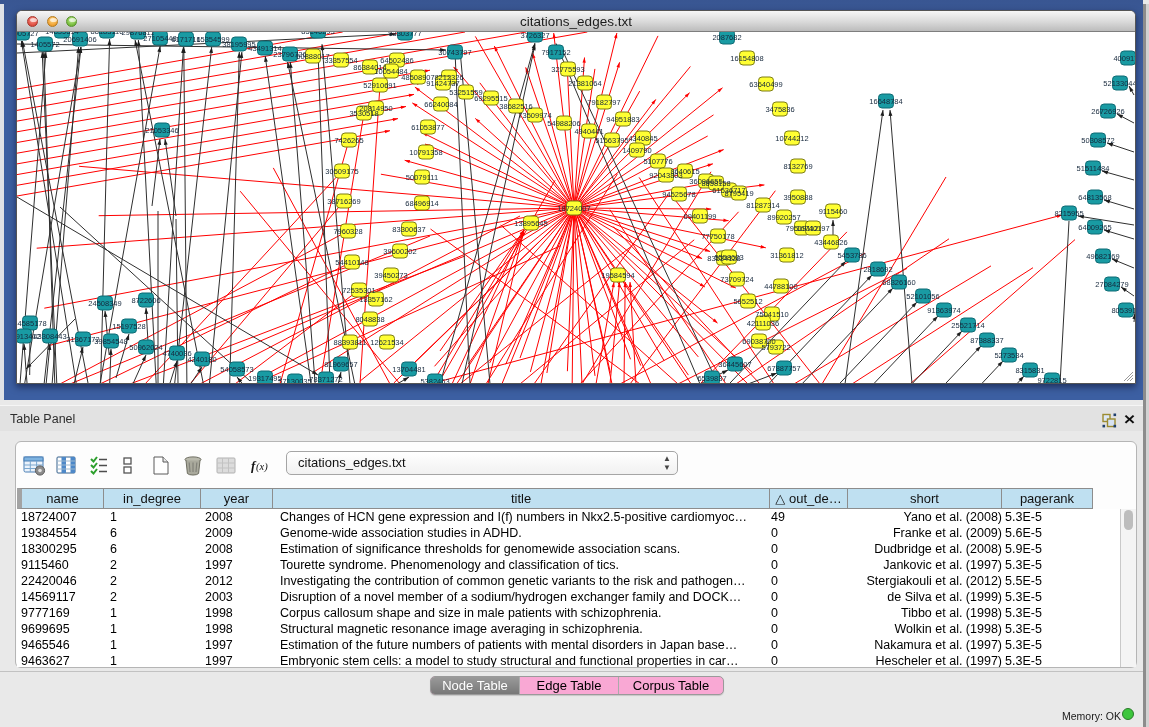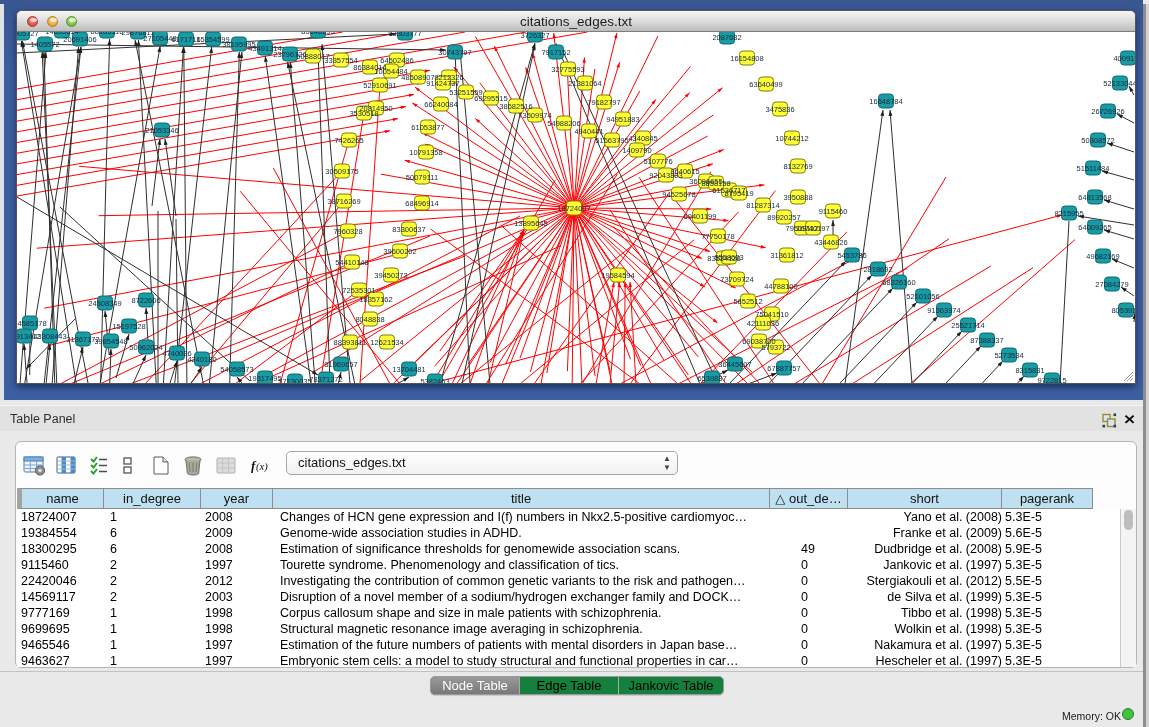--- a/index.html
+++ b/index.html
@@ -53,30 +53,30 @@
 #thead .h5 { left:831px; width:154px; }
 #thead .h6 { left:985px; width:91px; }
 #tbody { position:absolute; left:1px; top:67px; width:1103px; height:158px;
   background:#fff; overflow:hidden; font-size:12.5px; color:#000; }
 .trow { position:relative; height:16px; line-height:16px; white-space:nowrap; }
 .trow span { position:absolute; overflow:hidden; }
 .c0 { left:4px; width:83px; }
 .c1 { left:93px; width:90px; }
 .c2 { left:188px; width:68px; }
 .c3 { left:263px; width:490px; }
-.c4 { left:784px; width:74px;margin-top:32px; }
+.c4 { left:754px; width:74px; }
 .c5 { left:831px; width:154px; text-align:right; }
 .c6 { left:988px; width:88px; }
 #vscroll { position:absolute; left:1104px; top:67px; width:16px; height:158px;
   background:#f4f4f4; border-left:1px solid #c9c9c9; }
 #vthumb { position:absolute; left:3px; top:1px; width:9px; height:20px;
   background:#bdbdbd; border-radius:5px; }
 #divline { position:absolute; left:0; top:271px; width:1143px; height:1px; background:#c2c2c2; }
 #tabs { position:absolute; left:430px; top:276px; width:294px; height:19px;
-  background:#15803d; border:1px solid #9a9a9a; border-radius:5px;
+  background:#f9a8d4; border:1px solid #9a9a9a; border-radius:5px;
   font-size:13px; color:#000; box-shadow:0 1px 1px rgba(0,0,0,0.15); }
 #tabs .seg { position:absolute; top:0; height:17px; text-align:center; line-height:17px; }
 #seg1 { left:0; width:88px; background:linear-gradient(#9a9a9a,#787878); color:#fff;
   border-radius:4px 0 0 4px; }
 #seg2 { left:88px; width:99px; border-left:1px solid #aaa; }
 #seg3 { left:187px; width:105px; border-left:1px solid #aaa; }
 #memory { position:absolute; left:1062px; top:310px; font-size:10.5px; color:#1a1a1a; }
 #memdot { position:absolute; left:1122px; top:308px; width:12px; height:12px; border-radius:50%;
   background:#3dc63d; border:1.5px solid #2a7a2a; position:absolute; }
 </style></head>
@@ -889,20 +889,20 @@
         </div>
     </div>
     <div id="vscroll">
         <div id="vthumb"></div>
       </div>
   </div>
   <div id="divline"></div>
   <div id="tabs">
     <div class="seg" id="seg1">Node Table</div>
     <div class="seg" id="seg2">Edge Table</div>
-    <div class="seg" id="seg3">Jankovic Table</div>
+    <div class="seg" id="seg3">Corpus Table</div>
   </div>
   <div id="memory">Memory: OK</div>
   <div id="memdot"></div>
 
 </div>
 <div id="rightedge"></div>
 <div id="rightedge2"></div>
 
 </body></html>

